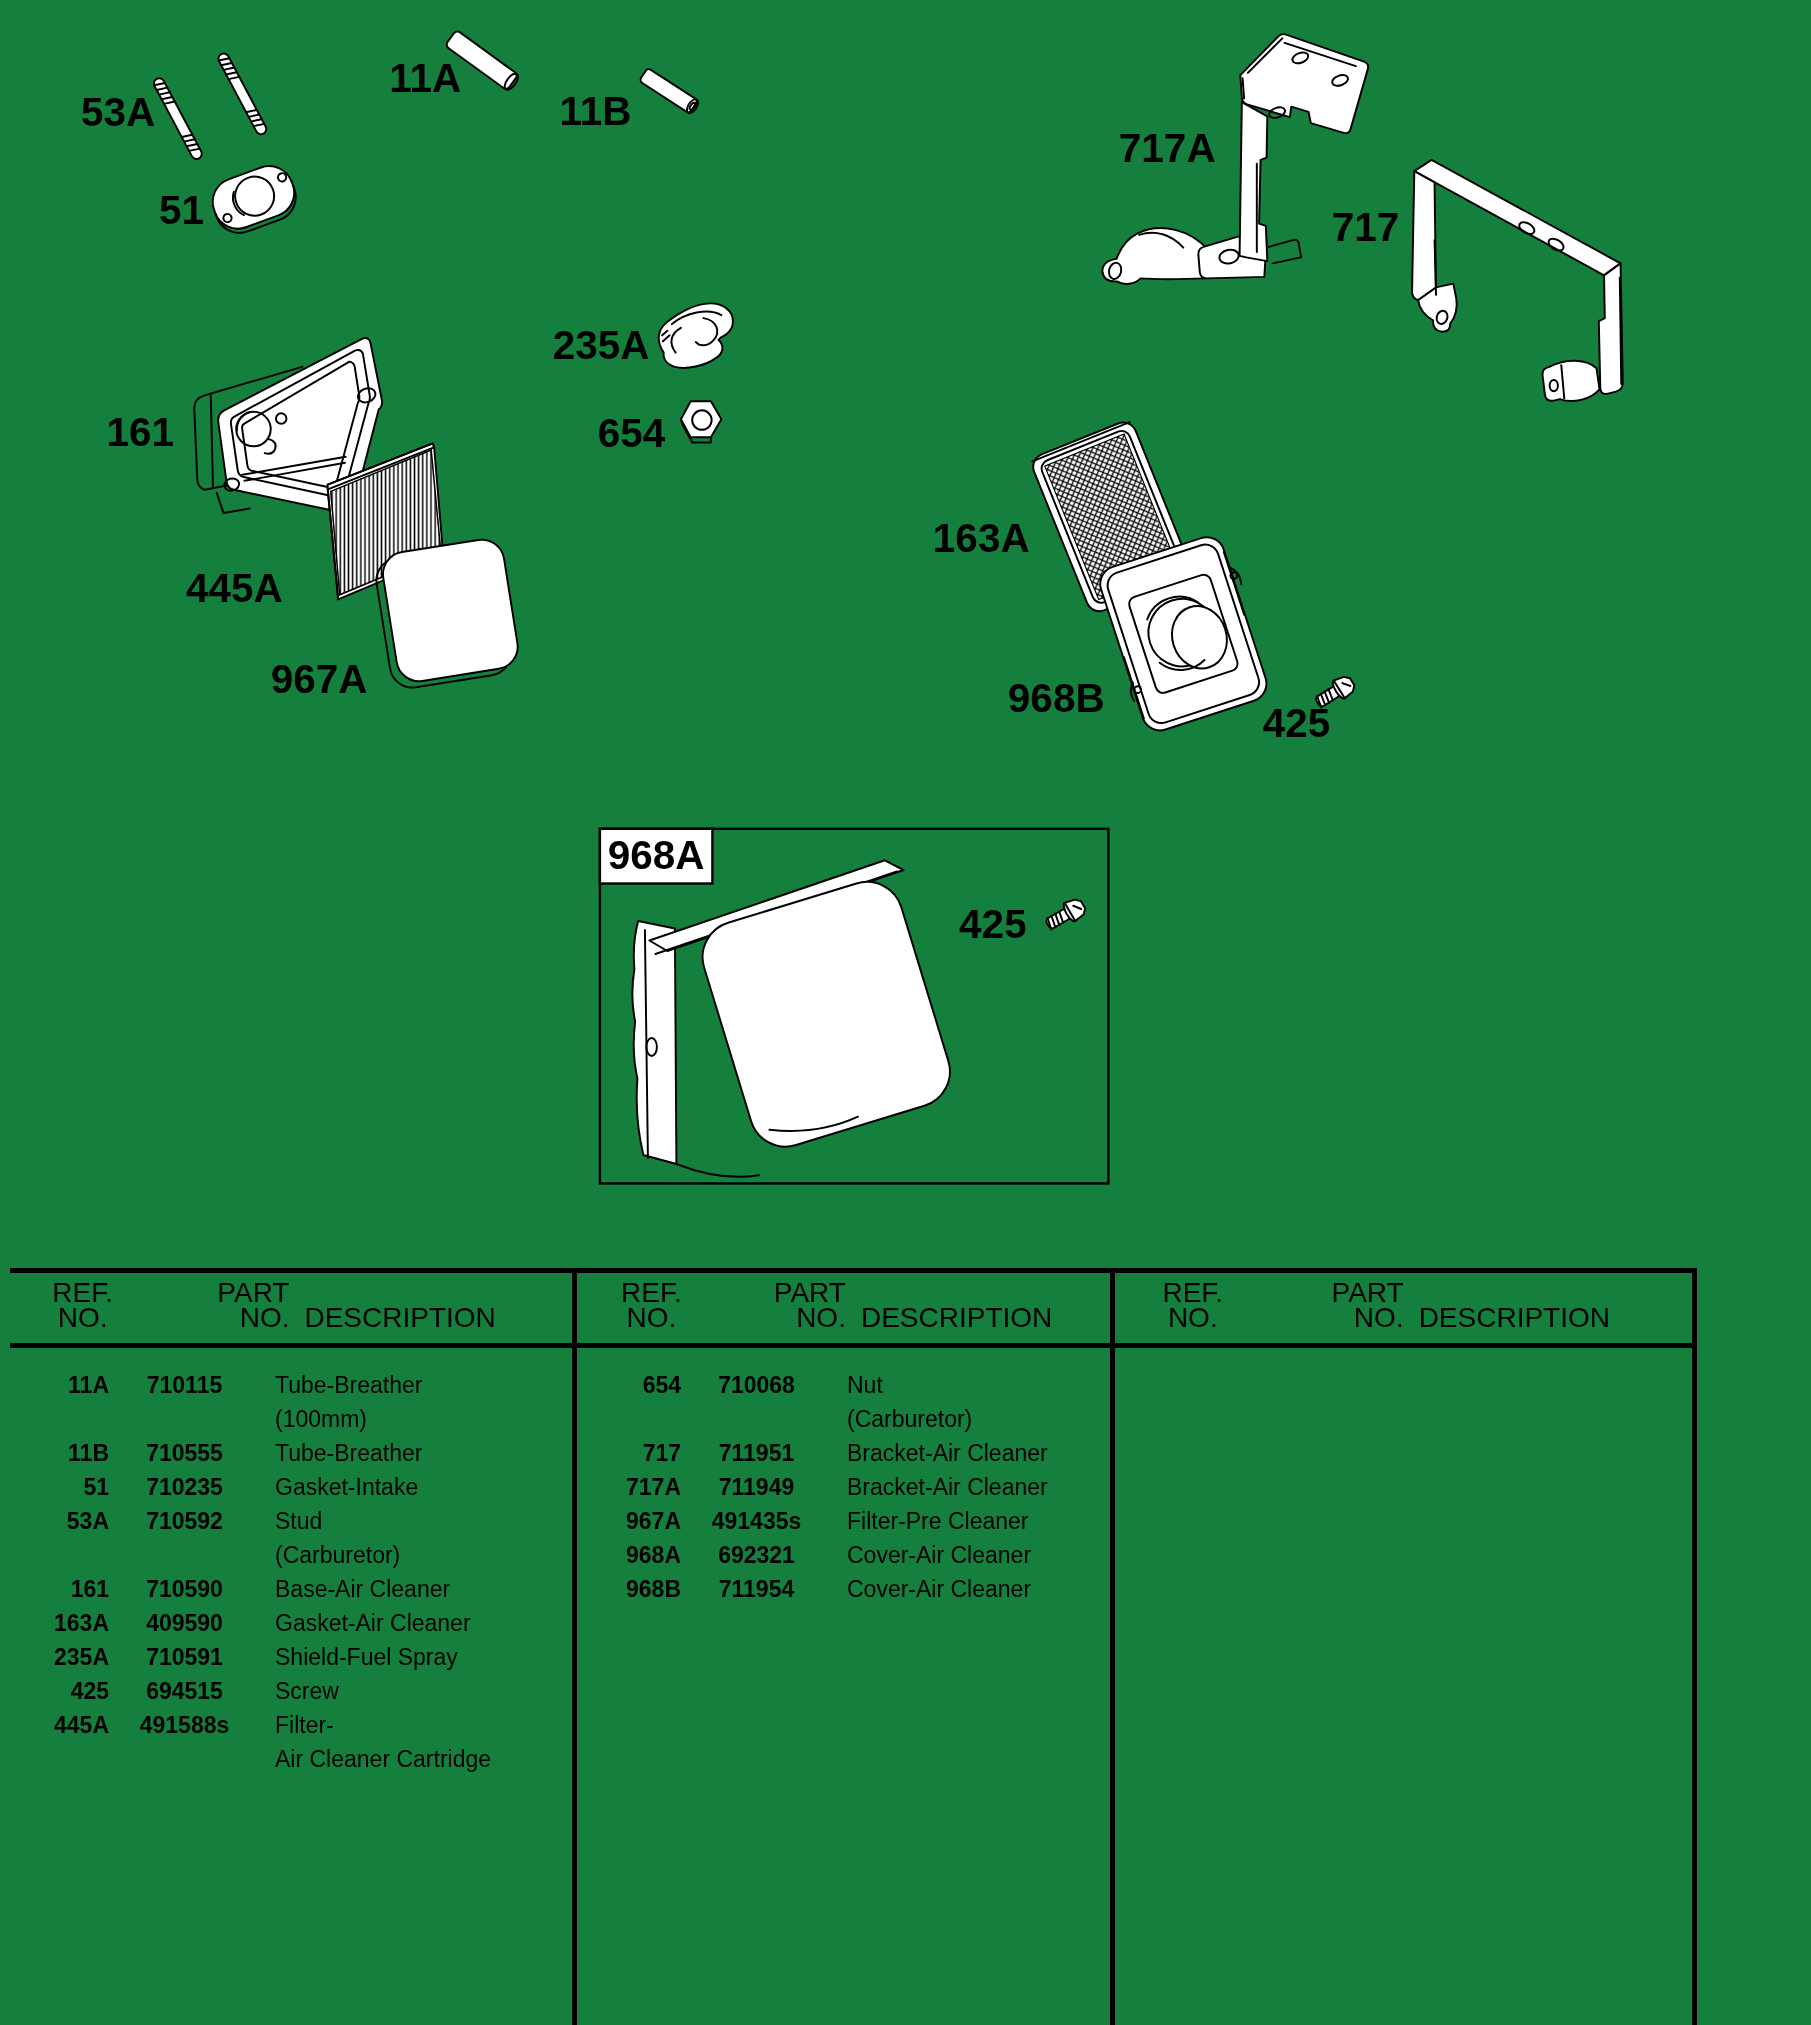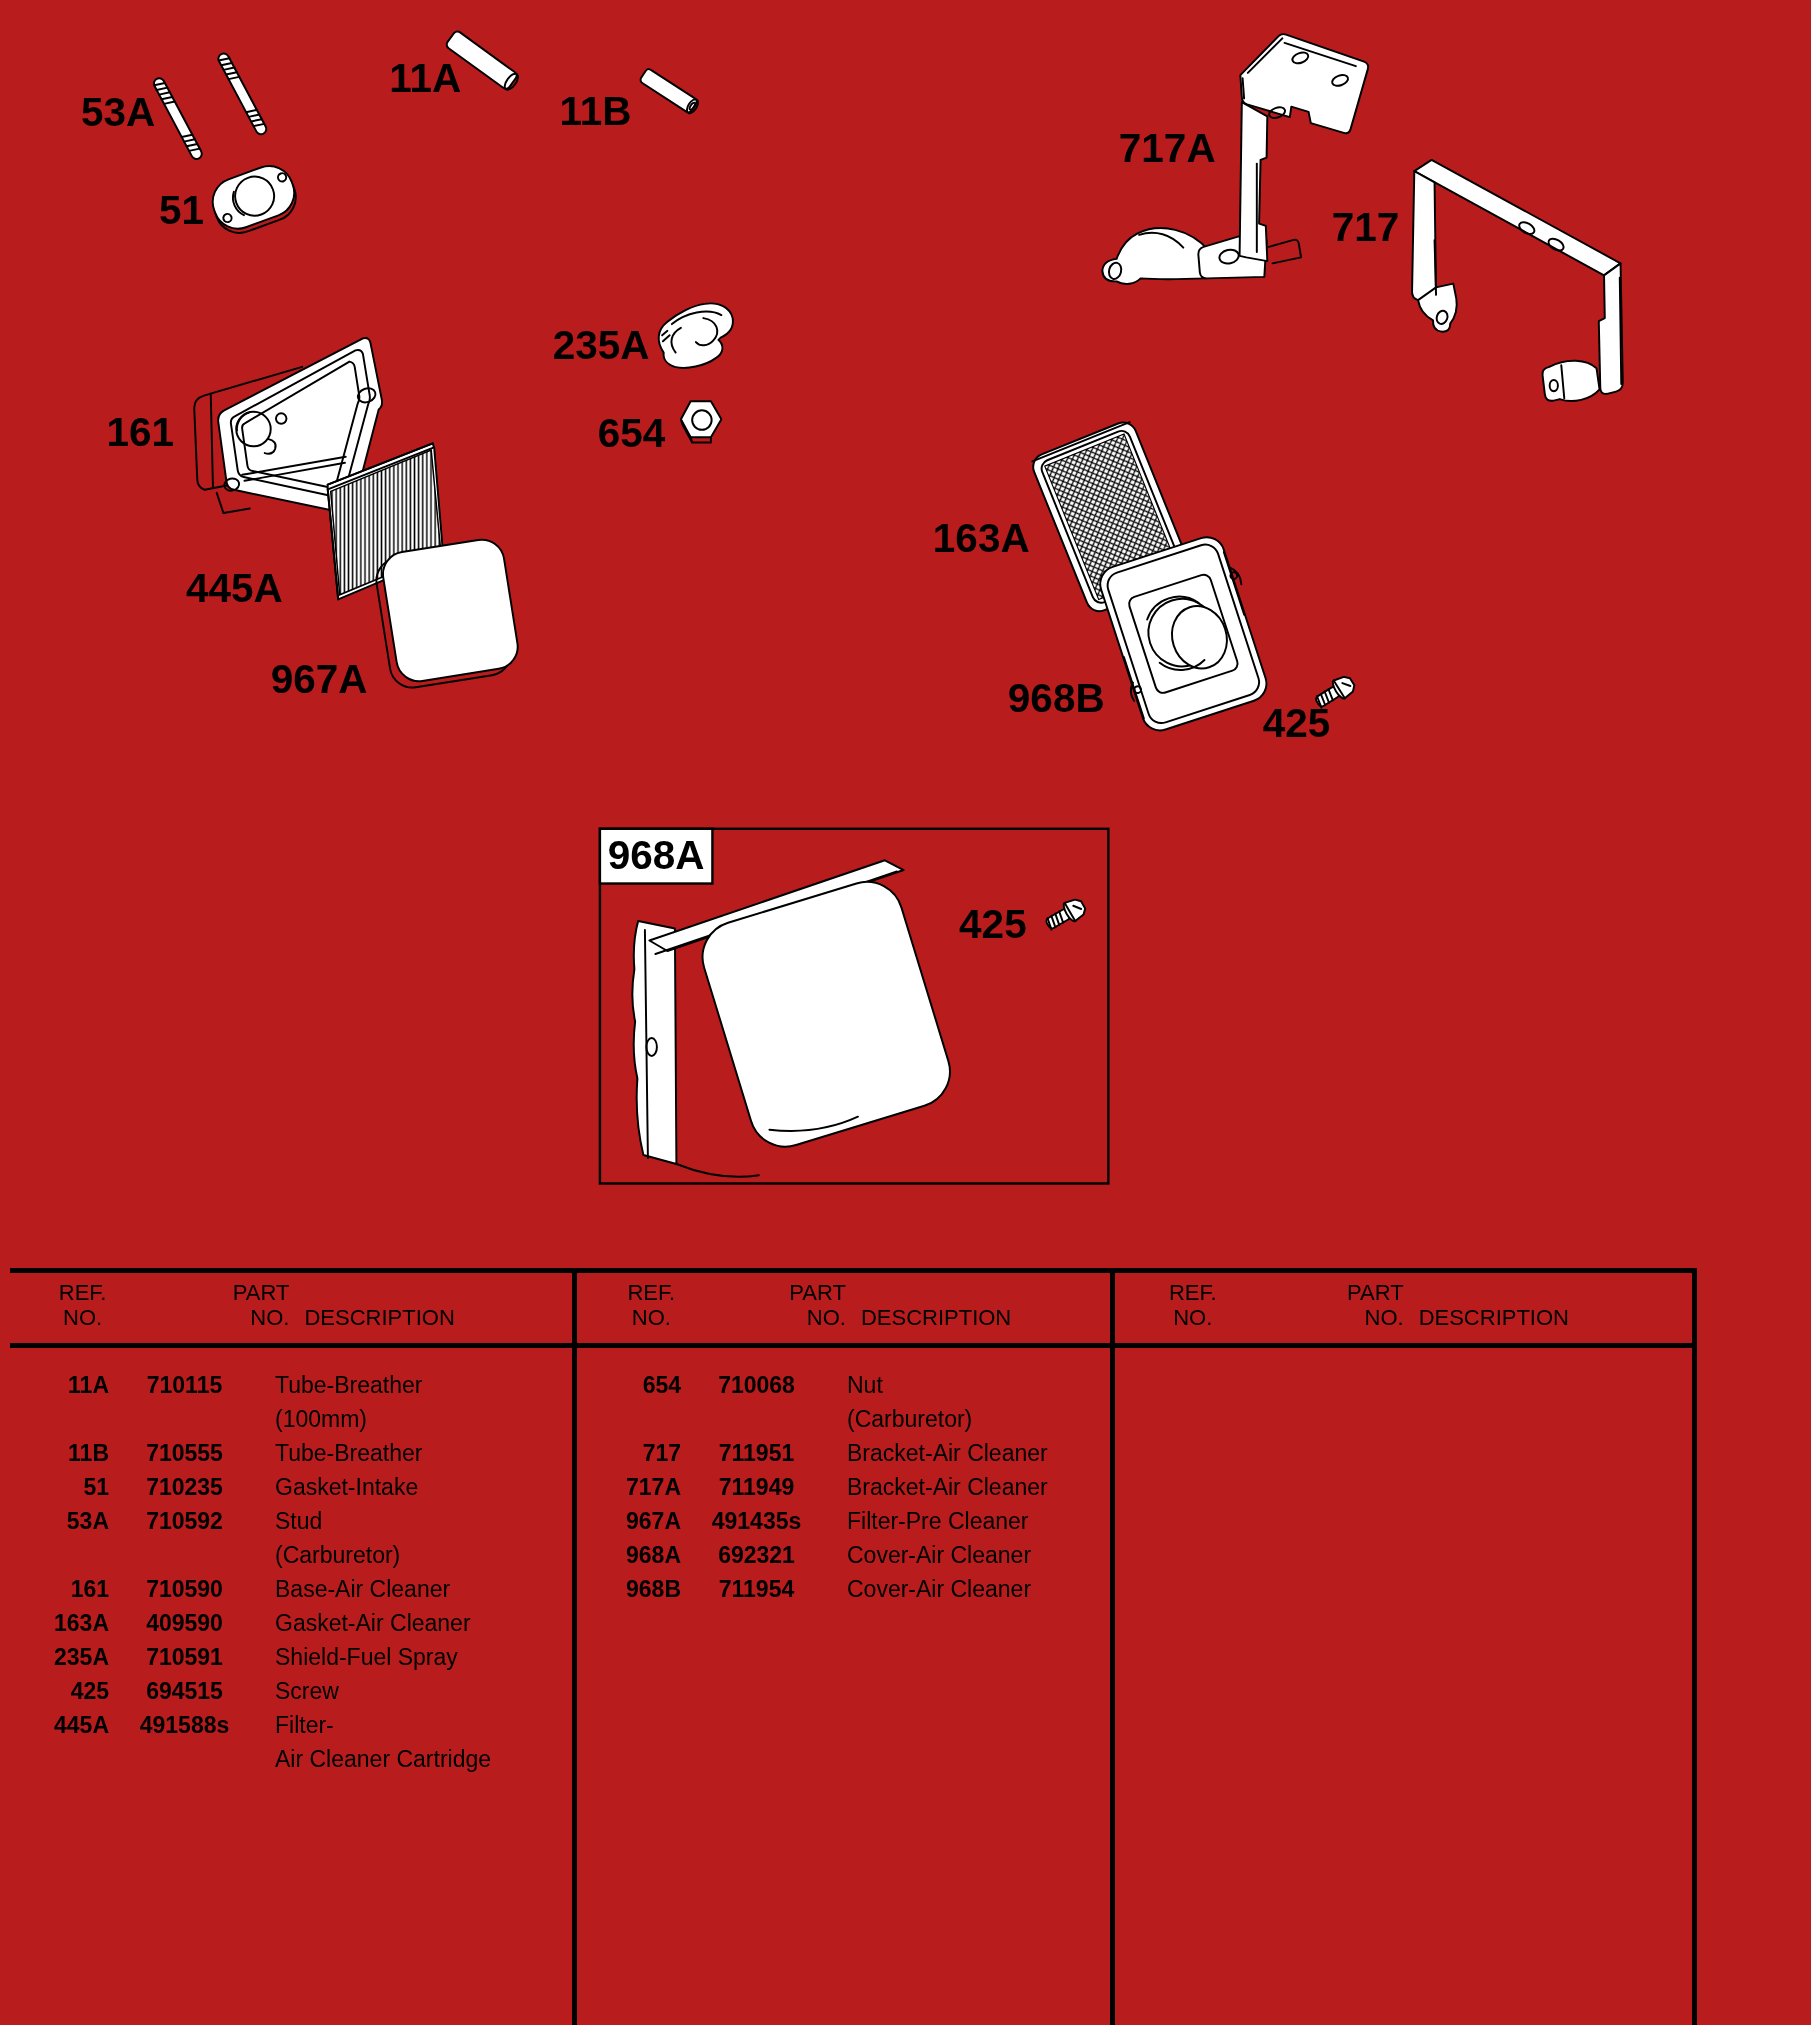--- a/index.html
+++ b/index.html
@@ -1,24 +1,24 @@
 <!DOCTYPE html>
 <html style="font-size:12px"><head>
 <meta charset="utf-8">
 <style>
   html,body{margin:0;padding:0;background:#fff;}
-  .page{position:relative;width:1811px;height:2025px;background:#b91c1c;overflow:hidden;
+  .page{position:relative;width:1811px;height:2025px;background:#15803d;overflow:hidden;
         font-family:"Liberation Sans",sans-serif;color:#000;}
   svg.diagram{position:absolute;left:0;top:0;}
   svg.diagram .ln{stroke:#000;stroke-width:2.6;fill:none;stroke-linejoin:round;stroke-linecap:round;}
   svg.diagram .solid{fill:#fff;}
   svg.diagram text{font-family:"Liberation Sans",sans-serif;font-weight:bold;font-size:54px;fill:#000;}
   .hline,.vline{position:absolute;background:#000;}
   .col{position:absolute;}
-  .thead{position:absolute;font-size:22px;line-height:25px;}
+  .thead{position:absolute;font-size:28px;line-height:25px;}
   .hrow{display:flex;}
   .h-ref{width:109px;text-align:center;padding-left:25.5px;box-sizing:content-box;}
   .h-part{width:145px;text-align:right;padding-left:19.5px;}
   .h-desc{width:285px;margin-left:15px;text-align:left;}
   .rows{position:absolute;}
   .trow{display:flex;height:34px;line-height:34px;font-size:23px;white-space:nowrap;}
   .cell-ref{width:109px;text-align:right;font-weight:bold;padding-right:6px;box-sizing:border-box;}
   .cell-part{width:145px;text-align:center;font-weight:bold;padding-right:6px;box-sizing:border-box;}
   .cell-desc{padding-left:15px;}
 </style>

